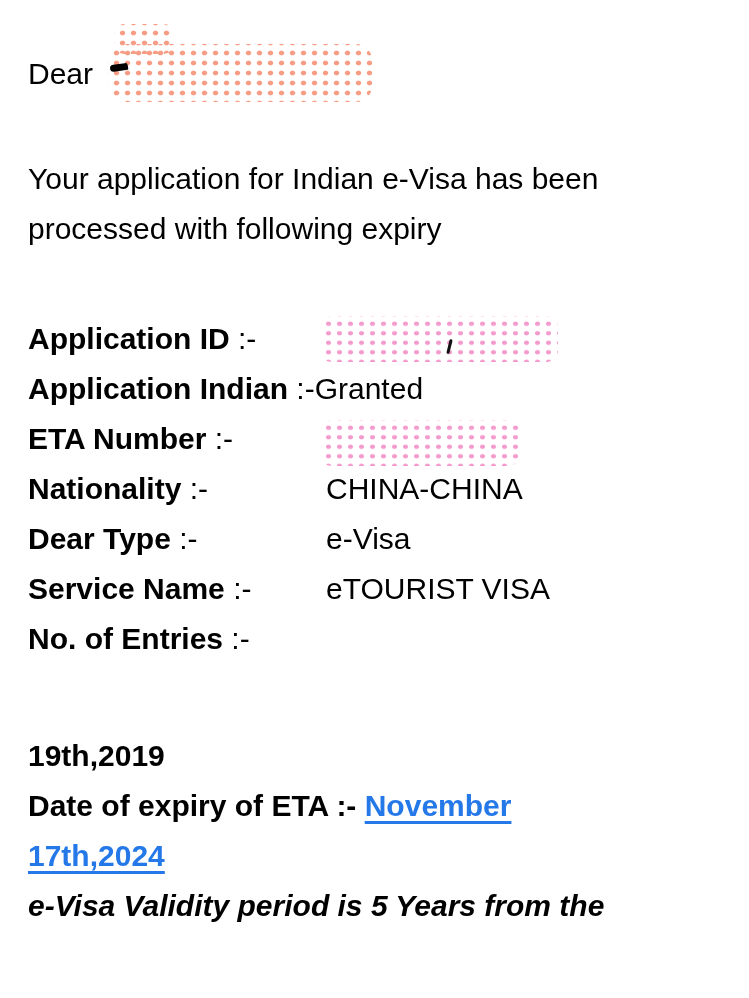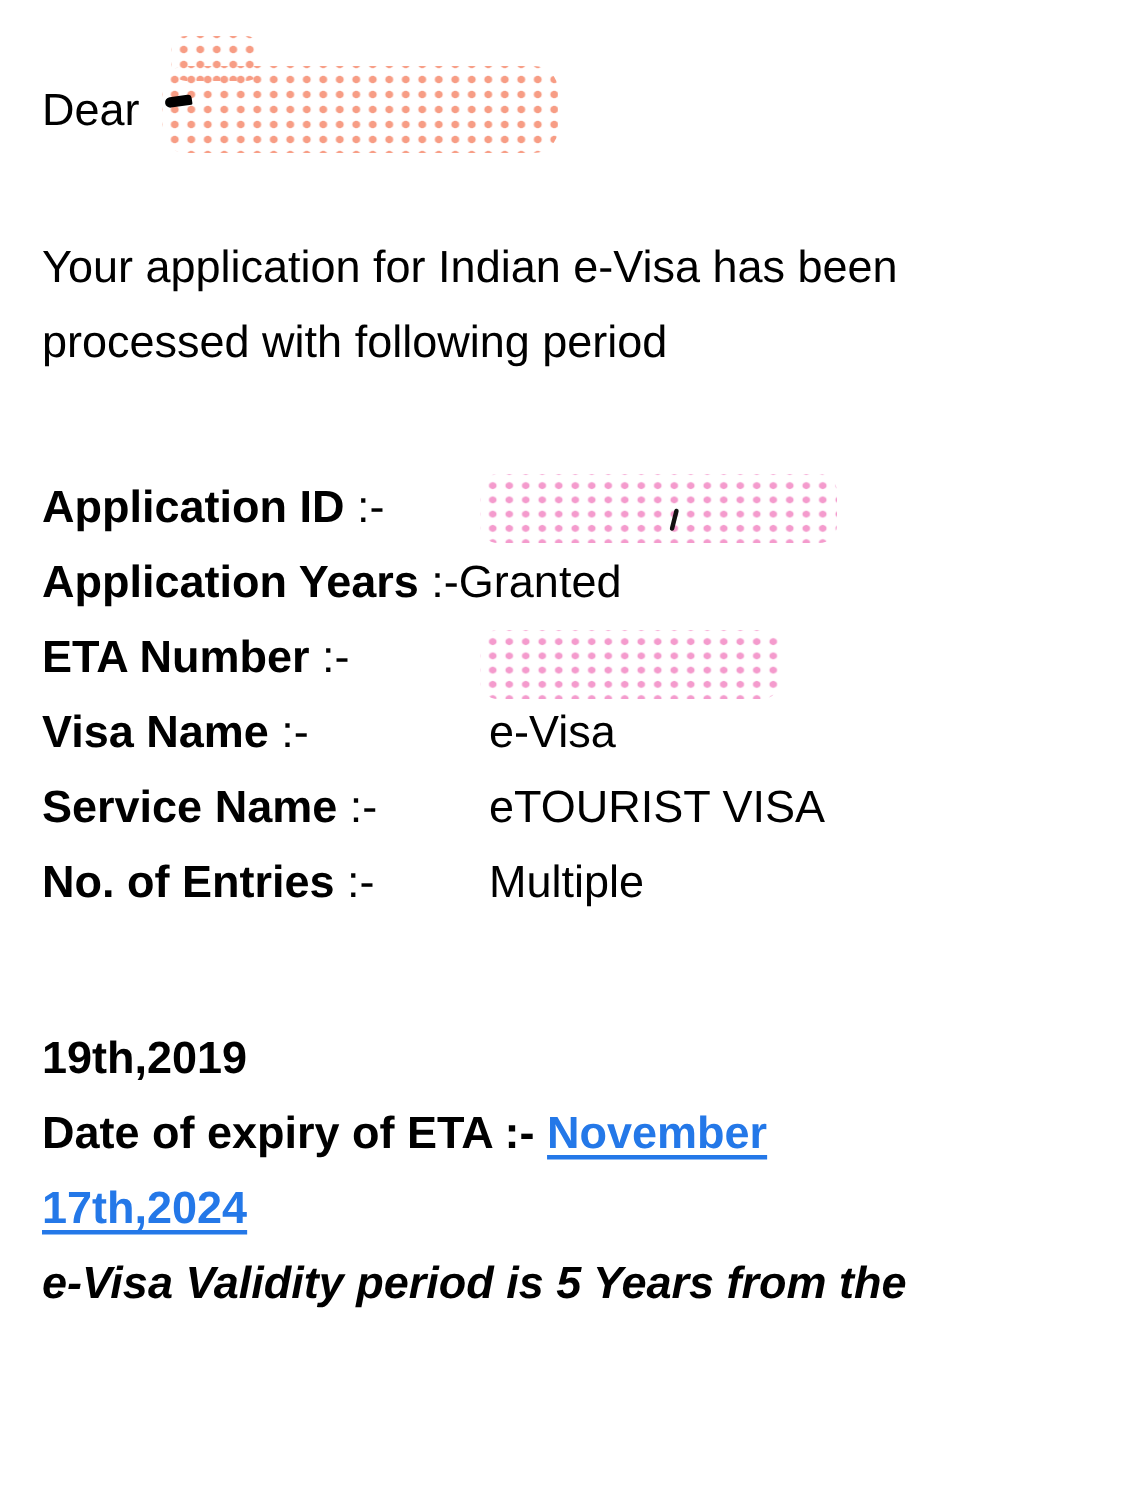--- a/index.html
+++ b/index.html
@@ -107,54 +107,57 @@
 
 <div class="page">
 
   <div class="dear-row">
     <span>Dear</span>
     <span class="redact orange redact-orange-main"></span>
     <span class="redact orange redact-orange-bump"></span>
     <span class="letter-fragment"></span>
   </div>
 
-  <div class="intro">Your application for Indian e-Visa has been processed with following period</div>
+  <div class="intro">Your application for Indian e-Visa has been processed with following expiry</div>
 
   <div class="info-block">
 
     <div class="info-row">
       <span class="lbl">Application ID</span><span class="sep"> :-</span>
       <span class="redact pink redact-appid"></span>
       <span class="slash-fragment"></span>
     </div>
 
 
     <div class="info-row">
-      <span class="lbl">Application Years</span><span class="sep"> :-</span><span class="val-inline">Granted</span>
+      <span class="lbl">Application Indian</span><span class="sep"> :-</span><span class="val-inline">Granted</span>
     </div>
 
     <div class="info-row">
       <span class="lbl">ETA Number</span><span class="sep"> :-</span>
       <span class="redact pink redact-eta"></span>
     </div>
 
+    <div class="info-row">
+      <span class="lbl">Nationality</span><span class="sep"> :-</span>
+      <span class="val-col">CHINA-CHINA</span>
+    </div>
 
     <div class="info-row">
-      <span class="lbl">Visa Name</span><span class="sep"> :-</span>
+      <span class="lbl">Dear Type</span><span class="sep"> :-</span>
       <span class="val-col">e-Visa</span>
     </div>
 
     <div class="info-row">
       <span class="lbl">Service Name</span><span class="sep"> :-</span>
       <span class="val-col">eTOURIST VISA</span>
     </div>
 
     <div class="info-row">
       <span class="lbl">No. of Entries</span><span class="sep"> :-</span>
-      <span class="val-col">Multiple</span>
     </div>
 
   </div>
 
   <div class="date-block">
     <div class="date-line">19th,2019</div>
     <div class="date-line"><span style="white-space:pre;">Date of expiry of ETA :- </span><a class="link">November</a></div>
     <div class="date-line"><a class="link">17th,2024</a></div>
     <div class="date-line italic">e-Visa Validity period is 5 Years from the</div>
   </div>

